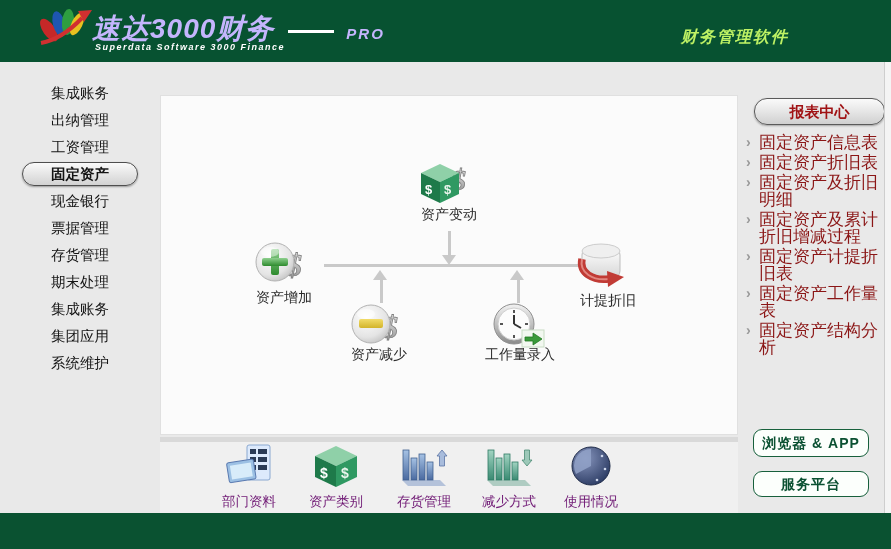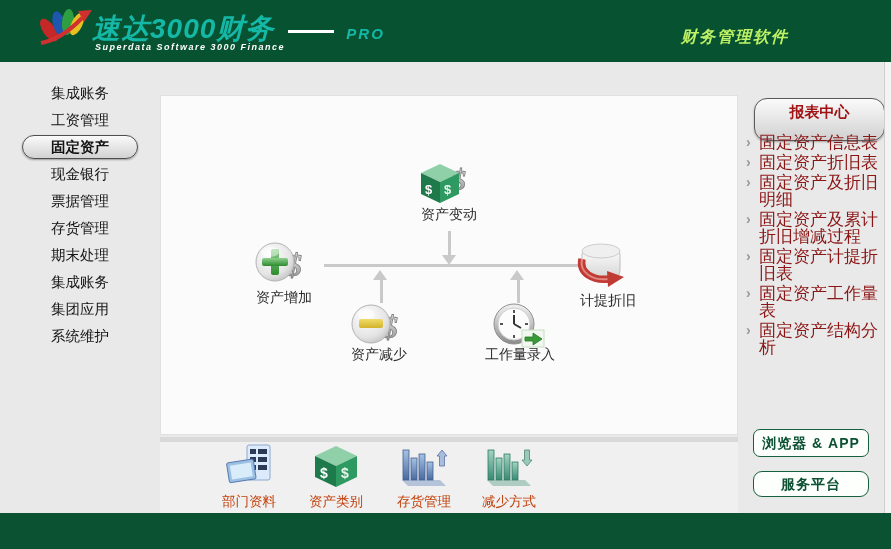--- a/index.html
+++ b/index.html
@@ -5,21 +5,21 @@
   * { margin:0; padding:0; box-sizing:border-box; }
   html,body { background:#555; }
   body { font-family:"Liberation Sans", sans-serif; }
   #app {
     position:relative; width:891px; height:549px; overflow:hidden;
     background:#e9e9e9; margin:0 auto;
   }
   
   .app-header { position:absolute; left:0; top:0; width:891px; height:62px; background:#075231; }
   .logo { position:absolute; left:34px; top:3px; }
-  .brand { position:absolute; left:92px; top:10px; white-space:nowrap; color:#14b8a6; }
+  .brand { position:absolute; left:92px; top:10px; white-space:nowrap; color:#c4b5fd; }
   .brand-title { font-size:28px; font-weight:bold; font-style:italic; letter-spacing:1px; }
   .brand-dash { display:inline-block; width:46px; height:3px; background:#fff; vertical-align:middle; margin:0 12px 4px 14px; }
   .brand-pro { font-size:15px; font-weight:bold; font-style:italic; letter-spacing:2px; vertical-align:middle; }
   .brand-sub { position:absolute; left:95px; top:42px; color:#fff; font-size:9px; font-weight:bold; font-style:italic; letter-spacing:1.5px; }
   .tagline { position:absolute; right:102px; top:27px; color:#bef264; font-size:16px; font-weight:bold; font-style:italic; letter-spacing:2px; }
   
   .sidebar { position:absolute; left:0; top:62px; width:160px; height:451px; padding-top:18px; }
   .side-item { height:27px; line-height:27px; text-align:center; font-size:14.5px; color:#141414; cursor:pointer; }
   .side-item .btn-sel {
     display:inline-block; width:116px; height:24px; line-height:22px; font-weight:bold;
@@ -32,38 +32,38 @@
   .flow-node { position:absolute; cursor:pointer; }
   .h-line { position:absolute; left:163px; top:168px; width:257px; height:3px; background:#c9c9c9; }
   .head-right { position:absolute; left:419px; top:162px; width:0; height:0; border-left:11px solid #c9c9c9; border-top:7px solid transparent; border-bottom:7px solid transparent; }
   .v-shaft { position:absolute; width:3px; background:#c9c9c9; }
   .head-down { position:absolute; width:0; height:0; border-top:10px solid #c9c9c9; border-left:7px solid transparent; border-right:7px solid transparent; }
   .head-up { position:absolute; width:0; height:0; border-bottom:10px solid #c9c9c9; border-left:7px solid transparent; border-right:7px solid transparent; }
   
   .tool-sep { position:absolute; left:160px; top:437px; width:578px; height:5px; background:#d9d9d9; }
   .toolbar { position:absolute; left:160px; top:442px; width:578px; height:71px; background:#f0f0f0; }
   .tool-item { position:absolute; top:2px; width:84px; text-align:center; cursor:pointer; }
-  .tool-item .t-label { font-size:13.5px; color:#c2410c; margin-top:1px; }
+  .tool-item .t-label { font-size:13.5px; color:#701a75; margin-top:1px; }
   
   .right-panel { position:absolute; left:738px; top:62px; width:146px; height:451px; }
   .report-btn {
-    position:absolute; left:16px; top:36px; width:131px; height:43px; line-height:25px; text-align:center;
+    position:absolute; left:16px; top:36px; width:131px; height:27px; line-height:25px; text-align:center;
     background:linear-gradient(#fafafa,#e8e8e8 45%,#d0d0d0); border:1px solid #5a5a5a; border-radius:13px;
     font-size:15px; font-weight:bold; color:#a01214; box-shadow:0 1px 2px rgba(0,0,0,.3); cursor:pointer;
   }
   .report-list { position:absolute; left:8px; top:72px; width:136px; }
   .report-item { display:flex; align-items:flex-start; margin-bottom:3px; cursor:pointer; }
   .report-item .chev { width:13px; color:#9a9a9a; font-size:14px; font-weight:bold; line-height:17px; flex:0 0 13px; }
   .report-item .r-label { font-size:17px; line-height:17px; color:#8b1616; }
   .green-btn {
     position:absolute; left:15px; width:116px; height:28px; line-height:26px; text-align:center;
     background:#fcfffc; border:1px solid #17603c; border-radius:9px;
     color:#0b5132; font-size:14px; font-weight:bold; cursor:pointer; letter-spacing:1px;
   }
-  #btn-browser { top:367px;border-radius:7px; }
+  #btn-browser { top:367px; }
   #btn-service { top:409px; height:26px; line-height:24px; }
   .edge-strip { position:absolute; left:884px; top:62px; width:7px; height:451px; background:#f4f4f4; border-left:1px solid #cecece; }
   
   .statusbar { position:absolute; left:0; top:513px; width:891px; height:36px; background:#0a5231; }
 </style>
 </head>
 <body>
 
 <svg width="0" height="0" style="position:absolute">
   <defs>
@@ -117,20 +117,21 @@
     </svg>
     <div class="brand">
       <span class="brand-title">速达3000财务</span><span class="brand-dash"></span><span class="brand-pro">PRO</span>
     </div>
     <div class="brand-sub">Superdata Software 3000 Finance</div>
     <div class="tagline">财务管理软件</div>
   </div>
 
   <div class="sidebar">
     <div class="side-item">集成账务</div>
+    <div class="side-item">出纳管理</div>
     <div class="side-item">工资管理</div>
     <div class="side-item"><span class="btn-sel">固定资产</span></div>
     <div class="side-item">现金银行</div>
     <div class="side-item">票据管理</div>
     <div class="side-item">存货管理</div>
     <div class="side-item">期末处理</div>
     <div class="side-item">集成账务</div>
     <div class="side-item">集团应用</div>
     <div class="side-item">系统维护</div>
   </div>
@@ -255,20 +256,30 @@
         <polygon points="2,36 40,36 46,42 8,42" fill="#84b4a4" opacity="0.6"></polygon>
         <rect x="3" y="6" width="6" height="30" fill="url(#tealBarG)" stroke="#2f7a64" stroke-width="0.8"></rect>
         <rect x="11" y="14" width="6" height="22" fill="url(#tealBarG)" stroke="#2f7a64" stroke-width="0.8"></rect>
         <rect x="19" y="10" width="6" height="26" fill="url(#tealBarG)" stroke="#2f7a64" stroke-width="0.8"></rect>
         <rect x="27" y="18" width="6" height="18" fill="url(#tealBarG)" stroke="#2f7a64" stroke-width="0.8"></rect>
         <path d="M39.5,6 h5 v10 h2.5 l-5,6 -5,-6 h2.5 z" fill="#9cc8b8" stroke="#4a8a74" stroke-width="0.8"></path>
       </svg>
       <div class="t-label">减少方式</div>
     </div>
 
+    <div class="tool-item" style="left:389px;">
+      <svg width="44" height="44" viewBox="0 0 44 44">
+        <circle cx="22" cy="22" r="19" fill="url(#navyG)" stroke="#1e2a48"></circle>
+        <path d="M22,22 L7,30 A17,17 0 0 1 22,5 Z" fill="#92a2c8" opacity="0.85"></path>
+        <circle cx="33" cy="12" r="1.3" fill="#cdd6ea"></circle>
+        <circle cx="36" cy="25" r="1.3" fill="#cdd6ea"></circle>
+        <circle cx="28" cy="36" r="1.3" fill="#cdd6ea"></circle>
+      </svg>
+      <div class="t-label">使用情况</div>
+    </div>
   </div>
 
   <div class="right-panel">
     <div class="report-btn">报表中心</div>
     <div class="report-list">
       <div class="report-item">
           <span class="chev">›</span>
           <span class="r-label">固定资产信息表</span>
         </div>
       <div class="report-item">

